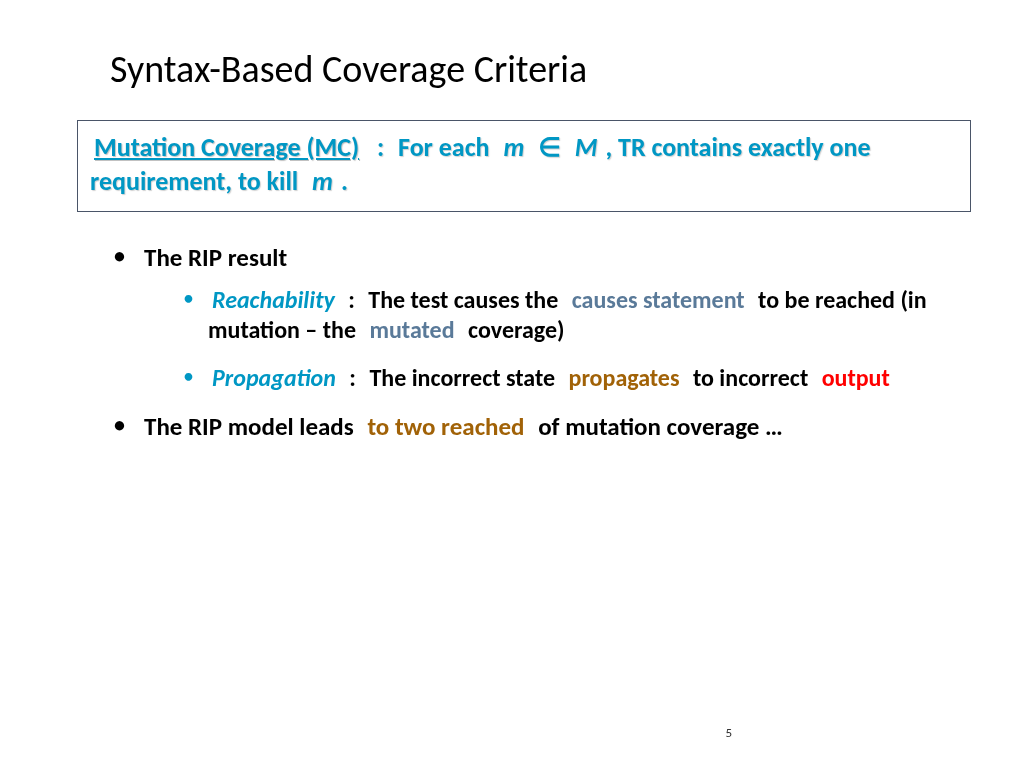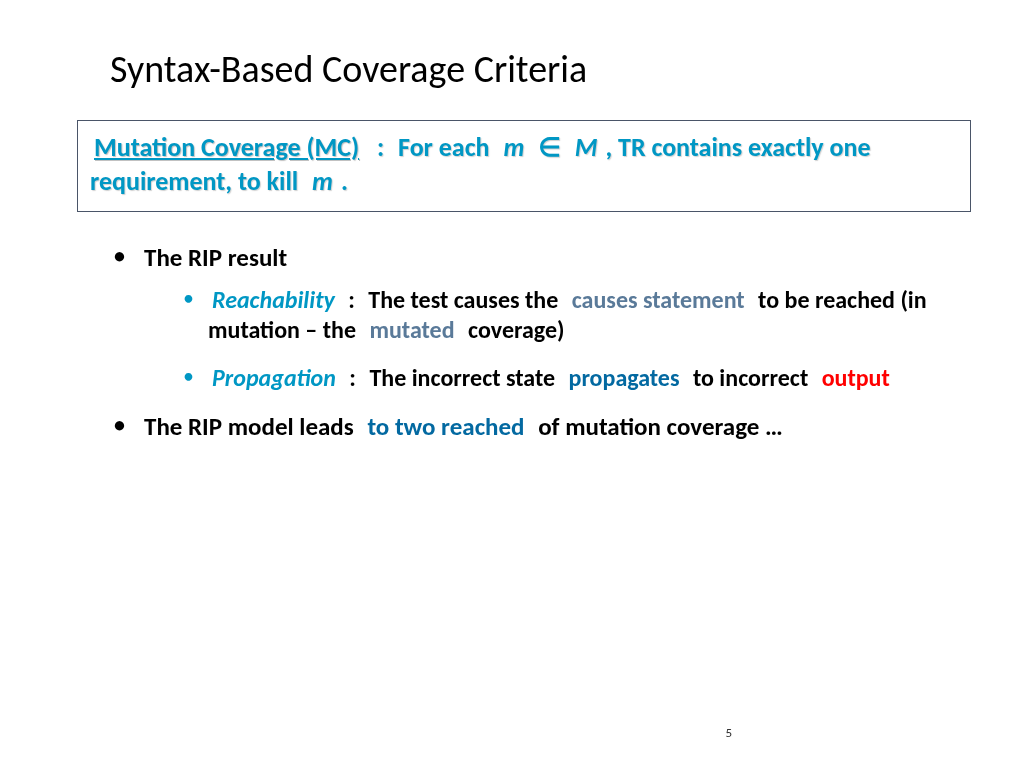--- a/index.html
+++ b/index.html
@@ -80,21 +80,21 @@
     padding-left: 24px;
   }
   ul.sub > li::before {
     content: "•";
     position: absolute;
     left: 0;
     top: 2px;
     font-size: 18px;
     color: #0097c4;
   }
-  .teal { color: #0369a1; }
+  .teal { color: #a16207; }
   .teal-i { color: #0097c4; font-style: italic; }
   .gray { color: #5a7a99; }
   .red { color: #ff0000; }
   .pagenum {
     position: absolute;
     bottom: 36px;
     right: 300px;
     font-size: 13px;
     color: #333;
   }

